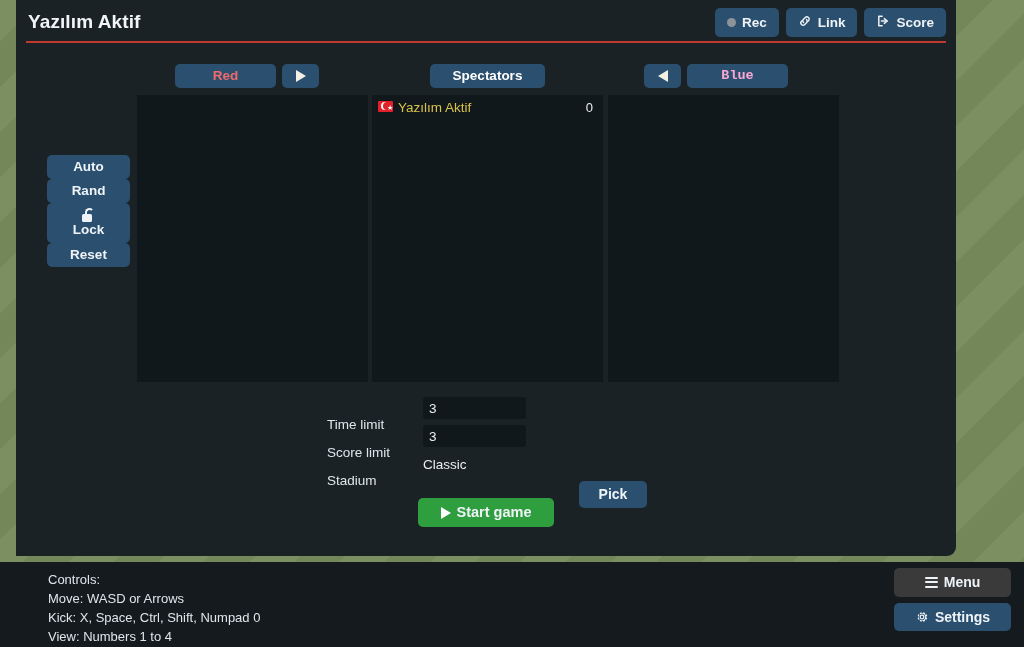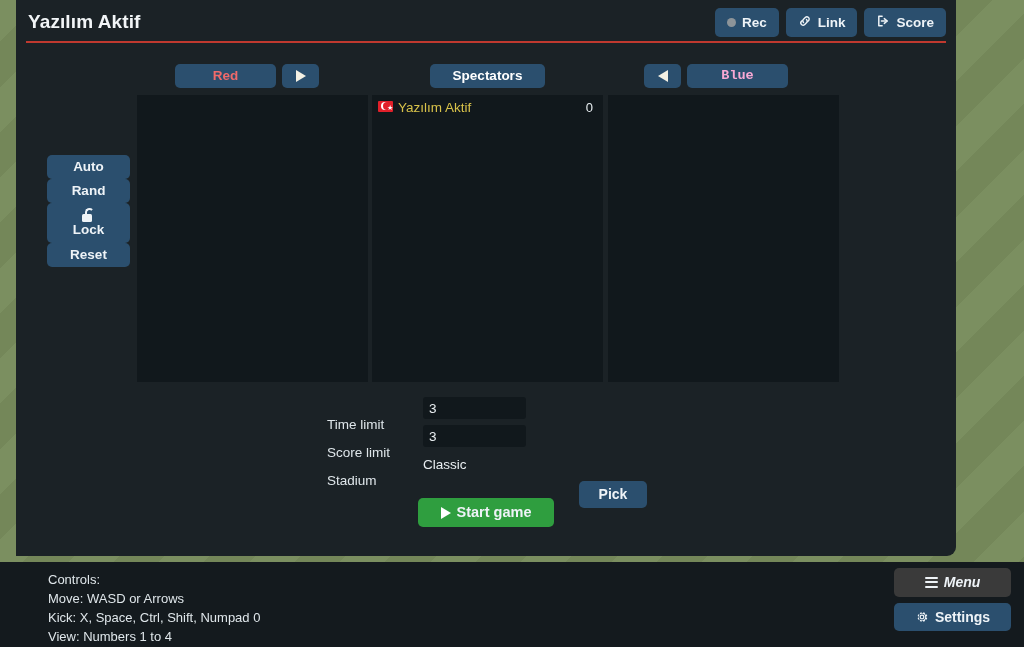--- a/index.html
+++ b/index.html
@@ -85,21 +85,21 @@
     font-weight: 700;
     padding: 6px 12px;
     display: inline-flex;
     align-items: center;
     justify-content: center;
     gap: 6px;
     line-height: 1.05;
     cursor: pointer;
     white-space: nowrap;
   }
-  .btn.gray { background: #3a3a3a; font-style: italic; }
+  .btn.gray { background: #3a3a3a; }
   .btn.green { background: #2f9e3f; }
 
   .ico { display: inline-block; flex: 0 0 auto; }
 
   
   .dot-rec {
     width: 9px; height: 9px;
     border-radius: 50%;
     background: #8d9499;
   }

